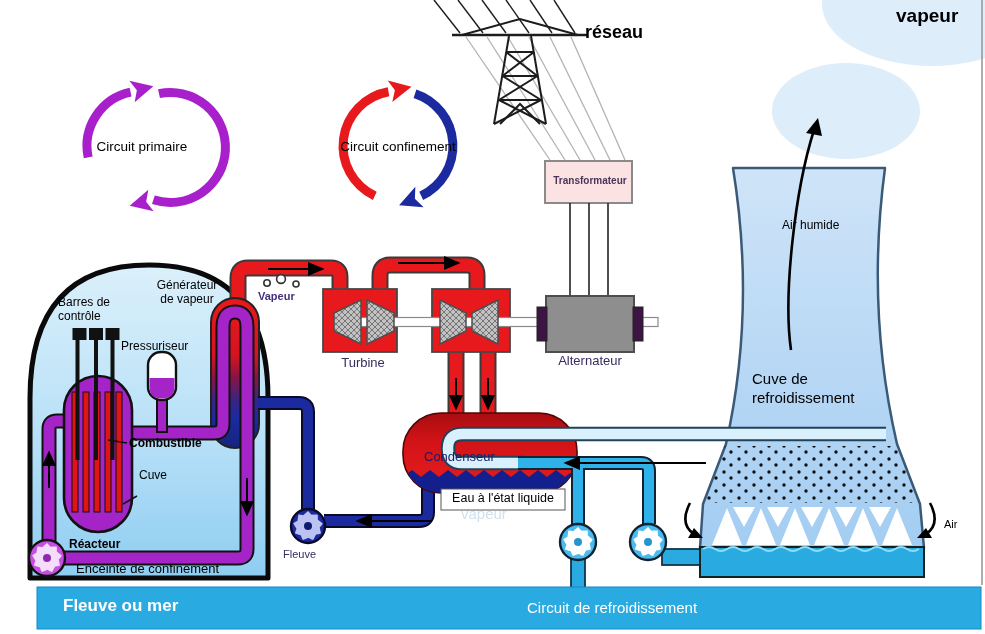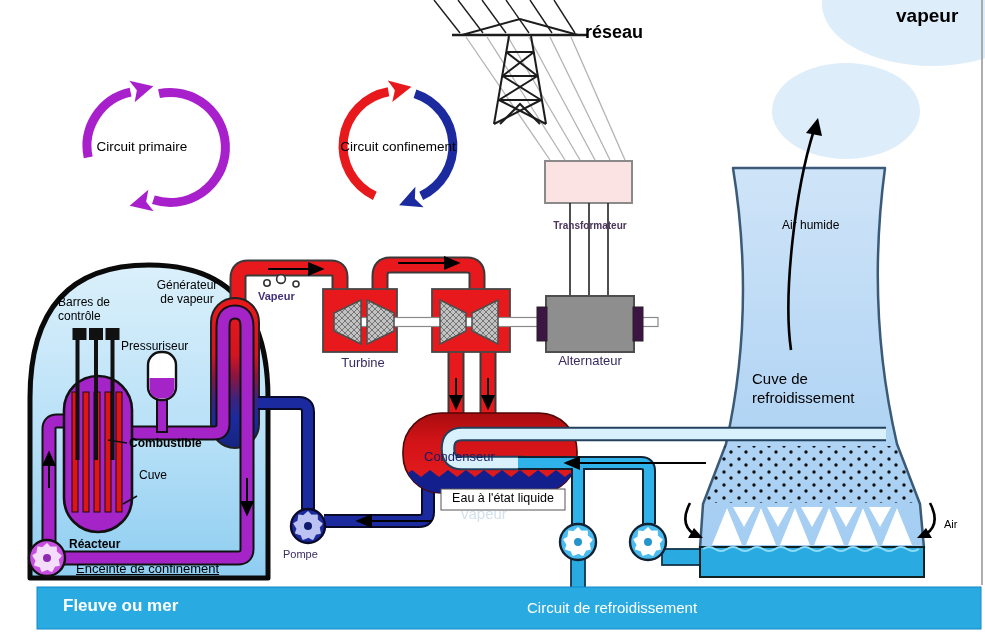--- a/index.html
+++ b/index.html
@@ -283,32 +283,32 @@
     <circle cx="267" cy="283" r="3.2"></circle>
         <circle cx="281" cy="279" r="4.4"></circle>
         <circle cx="296" cy="284" r="3"></circle>
   </g>
 </svg>
 
 <div class="lbl c" style="left:88px;top:139px;width:108px;font-size:13.5px;">Circuit primaire</div>
 <div class="lbl c" style="left:334px;top:139px;width:128px;font-size:13.5px;">Circuit confinement</div>
 <div class="lbl" style="left:585px;top:22px;font-size:18px;font-weight:bold;">réseau</div>
 <div class="lbl" style="left:896px;top:5px;font-size:19px;font-weight:bold;">vapeur</div>
-<div class="lbl c" style="left:546px;top:175px;width:88px;font-size:10px;font-weight:bold;color:#4a3558;margin-top:45px;">Transformateur</div>
+<div class="lbl c" style="left:546px;top:175px;width:88px;font-size:10px;font-weight:bold;color:#4a3558;">Transformateur</div>
 <div class="lbl c" style="left:543px;top:353px;width:94px;font-size:13px;color:#382b60;">Alternateur</div>
 <div class="lbl c" style="left:326px;top:355px;width:74px;font-size:13px;color:#382b60;">Turbine</div>
 <div class="lbl" style="left:258px;top:290px;font-size:11px;font-weight:bold;color:#43307c;">Vapeur</div>
 <div class="lbl c" style="left:146px;top:278px;width:82px;font-size:12px;"><span>Générateur</span><br><span>de vapeur</span></div>
 <div class="lbl" style="left:58px;top:295px;font-size:12px;"><span>Barres de</span><br><span>contrôle</span></div>
 <div class="lbl" style="left:121px;top:339px;font-size:12px;">Pressuriseur</div>
 <div class="lbl" style="left:129px;top:436px;font-size:12px;font-weight:bold;">Combustible</div>
 <div class="lbl" style="left:139px;top:468px;font-size:12px;">Cuve</div>
 <div class="lbl" style="left:69px;top:537px;font-size:12px;font-weight:bold;">Réacteur</div>
-<div class="lbl" style="left:76px;top:561px;font-size:13px;text-decoration:underline;">Enceinte de confinement</div>
-<div class="lbl" style="left:283px;top:548px;font-size:11px;color:#382b60;">Pompe</div>
+<div class="lbl" style="left:76px;top:561px;font-size:13px;">Enceinte de confinement</div>
+<div class="lbl" style="left:283px;top:548px;font-size:11px;color:#382b60;">Fleuve</div>
 <div class="lbl" style="left:424px;top:449px;font-size:13px;color:#181a66;">Condenseur</div>
 <div class="lbl c" style="left:441px;top:491px;width:124px;font-size:12.5px;">Eau à l'état liquide</div>
 <div class="lbl" style="left:461px;top:505px;font-size:15px;color:rgba(165,195,220,0.5);">vapeur</div>
 <div class="lbl" style="left:782px;top:218px;font-size:12px;">Air humide</div>
 <div class="lbl" style="left:752px;top:369px;font-size:15px;line-height:19px;"><span>Cuve de</span><br><span>refroidissement</span></div>
 <div class="lbl" style="left:944px;top:518px;font-size:11px;">Air</div>
 <div class="lbl" style="left:63px;top:596px;font-size:17px;font-weight:bold;color:#fff;">Fleuve ou mer</div>
 <div class="lbl" style="left:527px;top:599px;font-size:15px;color:#fff;">Circuit de refroidissement</div>
 
 </div>

